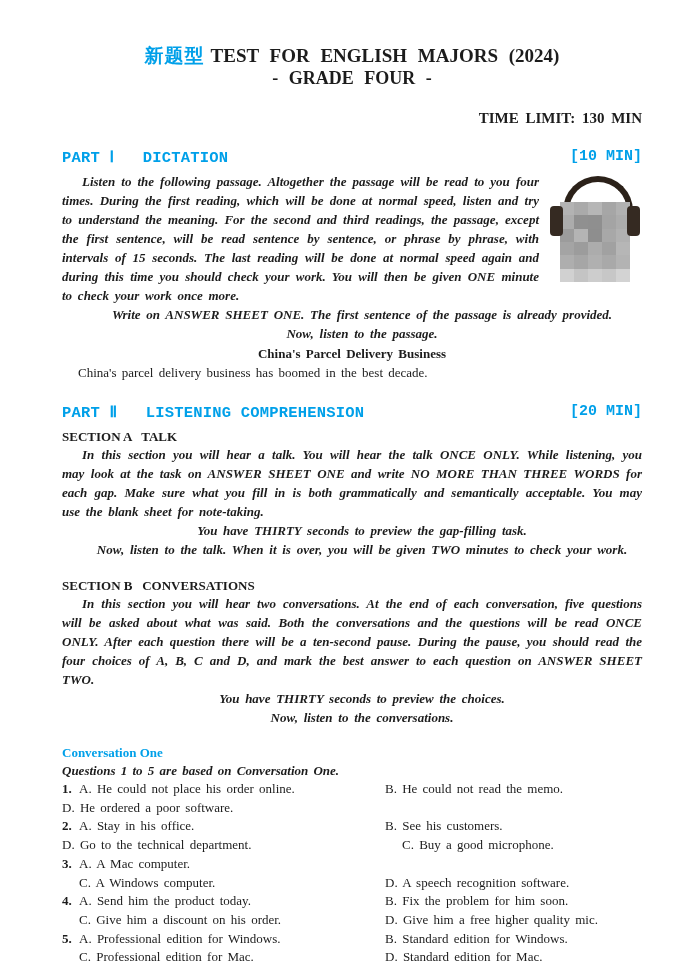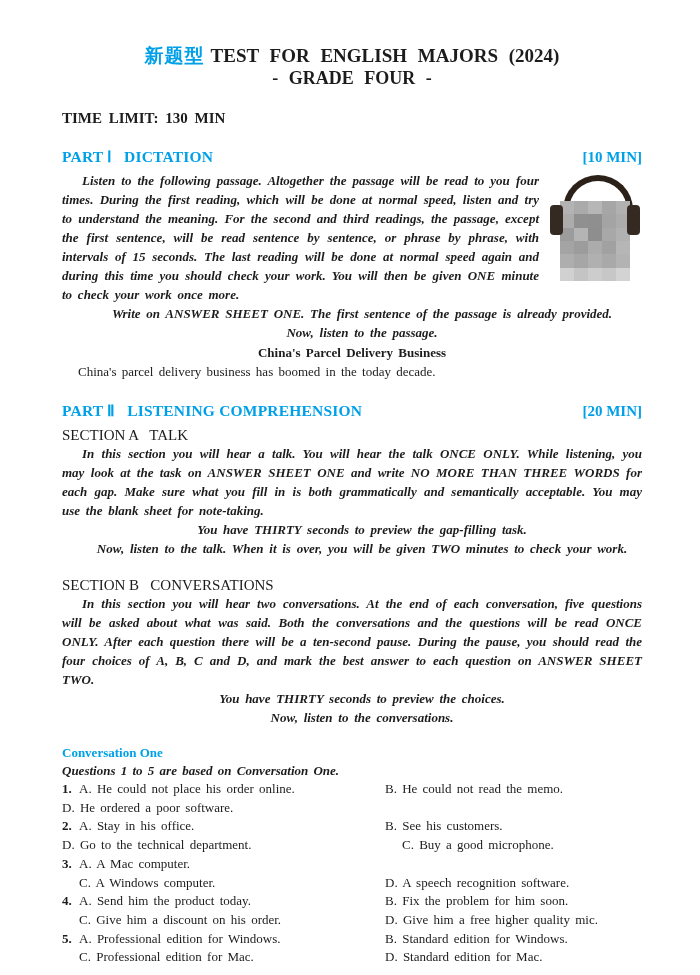--- a/index.html
+++ b/index.html
@@ -16,27 +16,27 @@
     width: 700px; height: 809px;
     padding: 44px 58px 0 62px;
     position: relative;
   }
 
   
   .title-block { text-align: center; line-height: 23px; }
   .title-line1 { font-size: 19px; font-weight: bold; word-spacing: 6px; white-space: pre-wrap; }
   .badge { color: #00a0e9; font-weight: bold; margin-right: 6px; letter-spacing: 1px; }
   .title-line2 { font-size: 18px; font-weight: bold; word-spacing: 6px; }
-  .time-limit { font-size: 15px; font-weight: bold; margin-top: 20px; word-spacing: 3px; white-space: pre-wrap; }
-
-  
-  .part-row { display: flex; justify-content: space-between; align-items: flex-end; margin-top: 21px; }
+  .time-limit { text-align: right; font-size: 15px; font-weight: bold; margin-top: 20px; word-spacing: 3px; white-space: pre-wrap; }
+
+  
+  .part-row { display: flex; justify-content: space-between; align-items: flex-start; margin-top: 21px; font-family: Liberation Mono, monospace; }
   .part-title { color: #00a0e9; font-size: 15.5px; font-weight: bold; white-space: pre-wrap; letter-spacing: .2px; }
   .part-min { color: #00a0e9; font-size: 15px; font-weight: bold; white-space: pre-wrap; }
-  .section-title { font-size: 15px; font-weight: normal; margin-top: 7px; white-space: pre-wrap; }
+  .section-title { font-size: 13px; font-weight: bold; margin-top: 7px; white-space: pre-wrap; }
 
   
   .p-it {
     font-size: 13px; line-height: 19px;
     font-weight: bold; font-style: italic;
     text-align: justify; word-spacing: 2.5px;
   }
   .indent { text-indent: 20px; }
   .note { text-align: center; }
   .passage-title { text-align: center; font-size: 13px; font-weight: bold; line-height: 19px; margin-top: 1px; word-spacing: 2px; }
@@ -128,21 +128,21 @@
           <div style="background: rgb(199, 199, 199);"></div>
           <div style="background: rgb(211, 211, 211);"></div>
         </div>
       <div class="hp-cup left"></div>
       <div class="hp-cup right"></div>
     </div>
     <div class="p-it indent">Listen to the following passage. Altogether the passage will be read to you four times. During the first reading, which will be done at normal speed, listen and try to understand the meaning. For the second and third readings, the passage, except the first sentence, will be read sentence by sentence, or phrase by phrase, with intervals of 15 seconds. The last reading will be done at normal speed again and during this time you should check your work. You will then be given ONE minute to check your work once more.</div>
     <div class="p-it indent note">Write on ANSWER SHEET ONE. The first sentence of the passage is already provided.</div>
     <div class="p-it indent note">Now, listen to the passage.</div>
     <div class="passage-title">China's Parcel Delivery Business</div>
-    <div class="passage-text">China's parcel delivery business has boomed in the today decade.</div>
+    <div class="passage-text">China's parcel delivery business has boomed in the best decade.</div>
   </div>
 
   <div class="part-row">
     <span class="part-title">PART Ⅱ   LISTENING COMPREHENSION</span>
     <span class="part-min">[20 MIN]</span>
   </div>
 
   <div class="section-title">SECTION A   TALK</div>
   <div class="p-it indent">In this section you will hear a talk. You will hear the talk ONCE ONLY. While listening, you may look at the task on ANSWER SHEET ONE and write NO MORE THAN THREE WORDS for each gap. Make sure what you fill in is both grammatically and semantically acceptable. You may use the blank sheet for note-taking.</div>
   <div class="p-it indent note">You have THIRTY seconds to preview the gap-filling task.</div>

